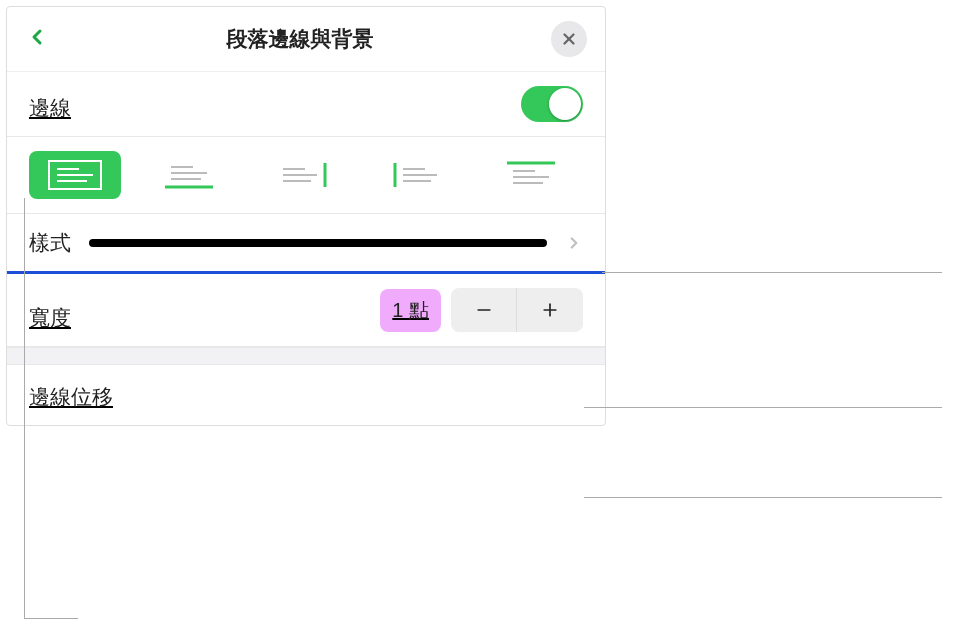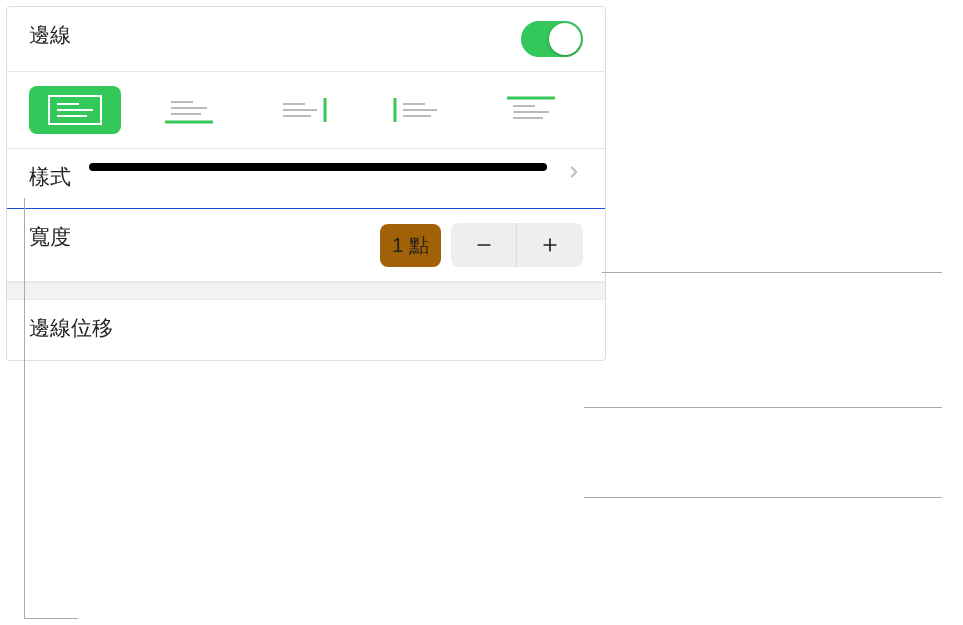--- a/index.html
+++ b/index.html
@@ -56,25 +56,26 @@
     }
     .close-btn svg {
       width: 18px;
       height: 18px;
     }
     .content {
       padding: 0;
     }
     .row {
       display: flex;
-      align-items: flex-start;
+      align-items: flex-end;
       justify-content: space-between;
       padding: 14px 22px;
       border-bottom: 1px solid #e8e8e8;
       min-height: 60px;
+      text-decoration: underline;
     }
     .row:last-child {
       border-bottom: none;
     }
     .row-label {
       font-size: 21px;
       color: #222;
     }
     .toggle {
       width: 62px;
@@ -109,22 +110,23 @@
       display: flex;
       align-items: center;
       justify-content: center;
       cursor: pointer;
     }
     .side-tab.active {
       background: #34c759;
     }
     .style-row {
       display: flex;
+      align-items: center;
       padding: 14px 22px;
-      border-bottom: 1px solid #1d4ed8;
+      border-bottom: 3px solid #1d4ed8;
       cursor: pointer;
       min-height: 60px;
     }
     .style-line {
       flex: 1;
       height: 8px;
       background: #000;
       border-radius: 4px;
       margin: 0 18px;
     }
@@ -134,21 +136,21 @@
       height: 18px;
     }
     .color-swatch {
       width: 150px;
       height: 32px;
       background: #000;
       border-radius: 16px;
       margin-right: 14px;
     }
     .value-badge {
-      background: #a16207;
+      background: #f0abfc;
       border-radius: 8px;
       padding: 8px 12px;
       font-size: 20px;
       color: #222;
       margin-right: 10px;
     }
     .stepper {
       display: flex;
       background: #eeeeef;
       border-radius: 8px;
@@ -182,20 +184,34 @@
       background: #aaa;
     }
     .callout-h {
       height: 1px;
     }
   </style>
 </head>
 <body>
 
 <div class="panel">
+  <div class="header">
+    <div>
+      <svg class="back-icon" viewBox="0 0 24 24" fill="none" stroke="currentColor" stroke-width="3" stroke-linecap="round" stroke-linejoin="round">
+        <polyline points="15 18 9 12 15 6"></polyline>
+      </svg>
+    </div>
+    <div class="title">段落邊線與背景</div>
+    <div class="close-btn">
+      <svg viewBox="0 0 24 24" fill="none" stroke="currentColor" stroke-width="3" stroke-linecap="round">
+        <line x1="6" y1="6" x2="18" y2="18"></line>
+        <line x1="18" y1="6" x2="6" y2="18"></line>
+      </svg>
+    </div>
+  </div>
 
   <div class="content">
     <div class="row">
       <div class="row-label">邊線</div>
       <div class="toggle"></div>
     </div>
 
     <div class="side-tabs">
       <div class="side-tab active">
         <svg width="56" height="32" viewBox="0 0 56 32">

